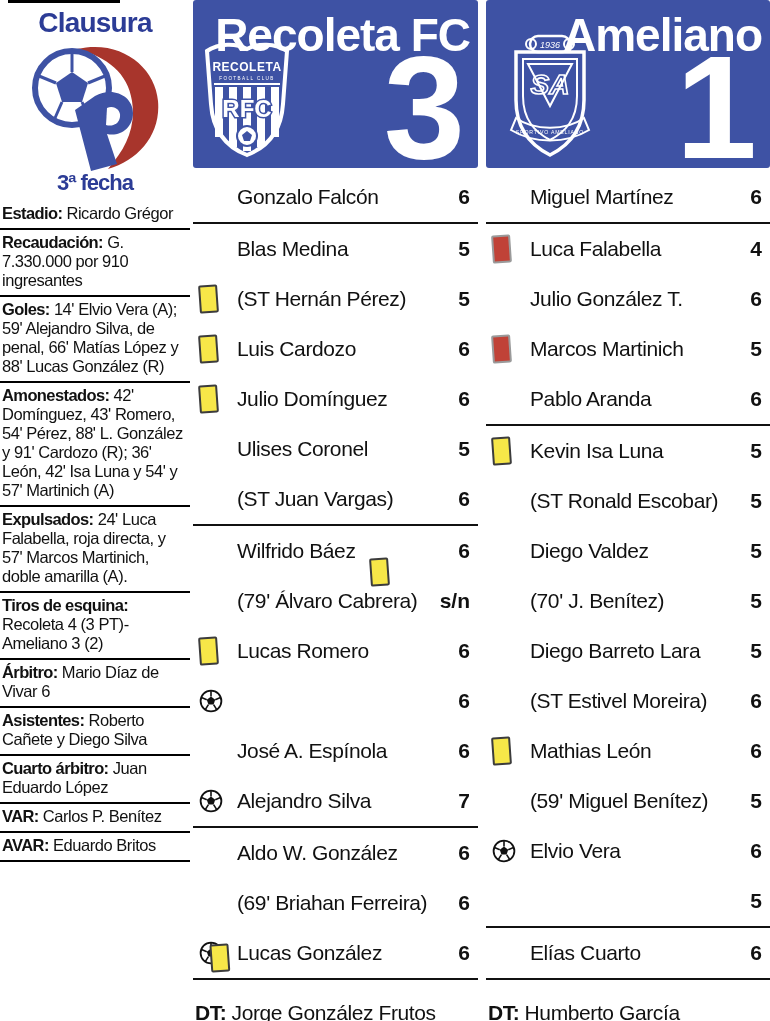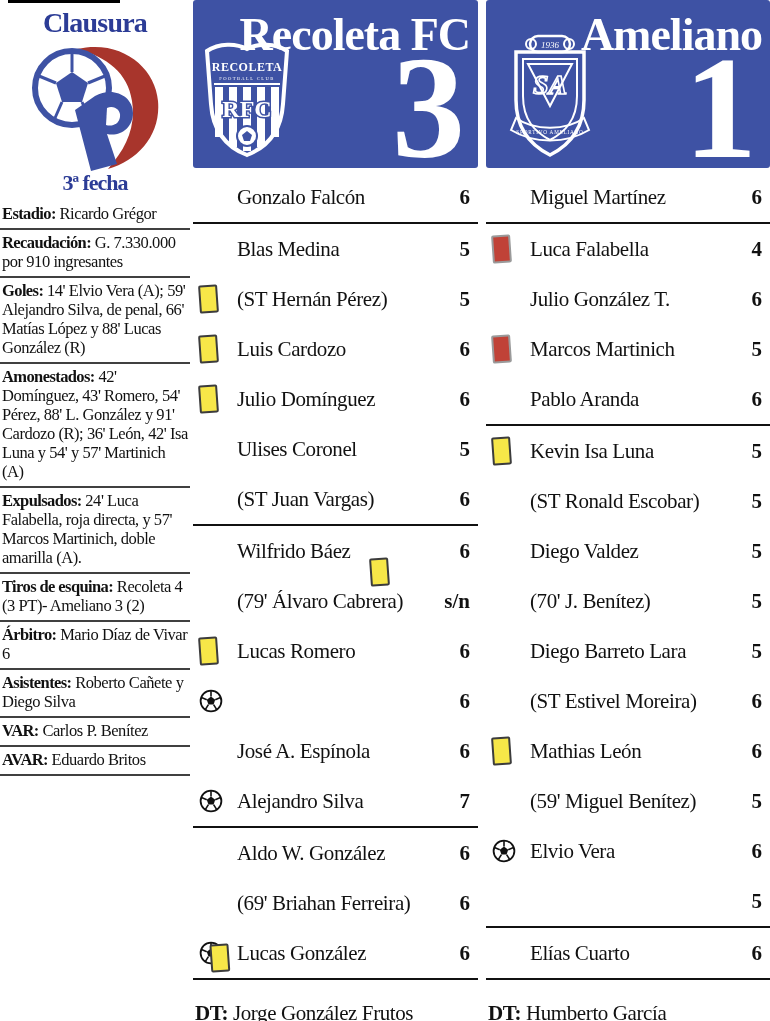--- a/index.html
+++ b/index.html
@@ -1,28 +1,28 @@
 <!DOCTYPE html>
 <html style="--blue: #3e52a4; --blueText: #2c3c96; --redLogo: #a8352c; --redCard: #c04237; --yellow: #f7e748;"><head>
 <meta charset="utf-8">
 <style>
   html,body{margin:0;padding:0;background:#fff;}
   .board{position:relative;width:770px;height:1021px;background:#fff;overflow:hidden;
-         font-family:Liberation Serif, serif;color:#111;}
+         font-family:Liberation Sans, sans-serif;color:#111;}
   .top-tick{position:absolute;left:8px;top:0;width:112px;height:3px;background:#000;}
 
   
   .left-col{position:absolute;left:0;top:0;width:190px;}
   .t-name{color:var(--blueText);font-weight:bold;font-size:28px;text-align:center;
           margin-top:7px;letter-spacing:-0.8px;}
   .t-logo{display:block;margin:3px auto 0;}
   .t-round{color:var(--blueText);font-weight:bold;font-size:22px;text-align:center;
            letter-spacing:-1px;margin-top:-4px;}
   .info{margin-top:5px;}
-  .info-item{border-bottom:2px solid #404040;padding:3px 2px 5px 2px;
+  .info-item{border-bottom:2px solid #000000;padding:3px 2px 5px 2px;
              font-size:16.5px;line-height:19px;letter-spacing:-0.45px;}
   .info-item b{letter-spacing:-0.6px;}
 
   
   .team-col{position:absolute;top:0;}
   #team0{left:193px;width:285px;}
   #team1{left:486px;width:284px;}
   .team-header{position:relative;height:168px;background:var(--blue);border-radius:3px;color:#fff;}
   .team-title{position:absolute;top:8px;right:8px;font-size:46px;font-weight:bold;letter-spacing:-1px;}
   .team-score{position:absolute;bottom:4px;right:13px;font-size:146px;line-height:0.76;font-weight:bold;}
@@ -76,20 +76,21 @@
     <div class="t-round">3ª fecha</div>
     <div class="info">
         <div class="info-item"><b>Estadio:</b> Ricardo Grégor</div>
         <div class="info-item"><b>Recaudación:</b> G. 7.330.000 por 910 ingresantes</div>
         <div class="info-item"><b>Goles:</b> 14' Elvio Vera (A); 59' Alejandro Silva, de penal, 66' Matías López y 88' Lucas González (R)</div>
         <div class="info-item"><b>Amonestados:</b> 42' Domínguez, 43' Romero, 54' Pérez, 88' L. González y 91' Cardozo (R); 36' León, 42'  Isa Luna y 54' y 57' Martinich (A)</div>
         <div class="info-item"><b>Expulsados:</b> 24' Luca Falabella, roja directa, y 57' Marcos Martinich, doble amarilla (A).</div>
         <div class="info-item"><b>Tiros de esquina:</b> Recoleta 4 (3 PT)- Ameliano 3 (2)</div>
         <div class="info-item"><b>Árbitro:</b> Mario Díaz de Vivar 6</div>
         <div class="info-item"><b>Asistentes:</b> Roberto Cañete y Diego Silva</div>
+        <div class="info-item"><b>Cuarto árbitro:</b> Juan Eduardo López</div>
         <div class="info-item"><b>VAR:</b> Carlos P. Benítez</div>
         <div class="info-item"><b>AVAR:</b> Eduardo Britos</div>
       </div>
   </div>
 
   <div class="team-col" id="team0">
     <div class="team-header">
       <svg class="crest" width="92" height="118" viewBox="0 0 92 118">
         <path d="M46 7 C57 1 74 1 86 9 L82 62 C80 92 64 106 46 113
                  C28 106 12 92 10 62 L6 9 C18 1 35 1 46 7 Z" fill="none" stroke="#fff" stroke-width="4"></path>

